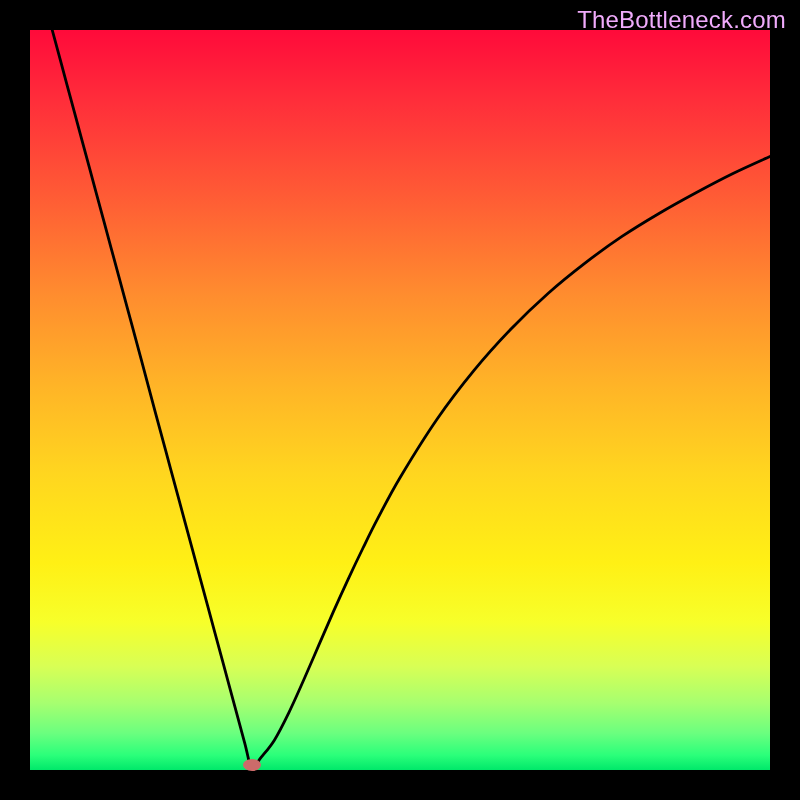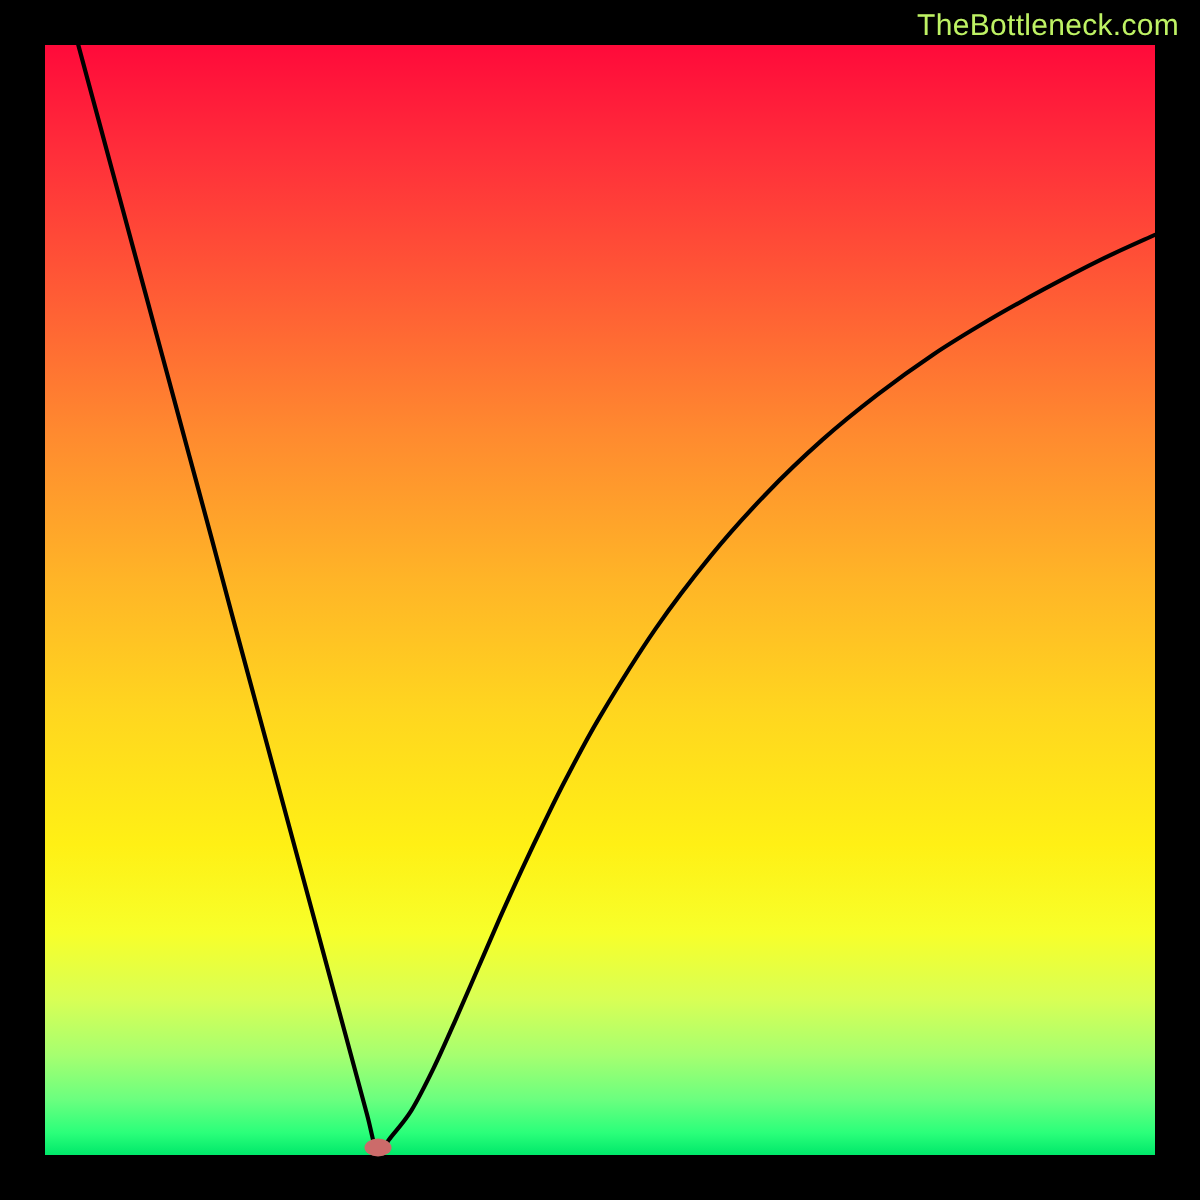--- a/index.html
+++ b/index.html
@@ -48,22 +48,22 @@
   }
   .marker {
     position: absolute;
     background: #cc6b6a;
     border-radius: 50% / 50%;
   }
   .watermark {
     position: absolute;
     top: 6px;
     right: 14px;
-    color: #bef264;
-    font-size: 20px;
+    color: #f0abfc;
+    font-size: 24px;
     letter-spacing: 0.2px;
     font-weight: 400;
   }
 </style>
 </head>
 <body>
 
 <div class="outer">
   <div class="watermark">TheBottleneck.com</div>
   <div class="plot">

